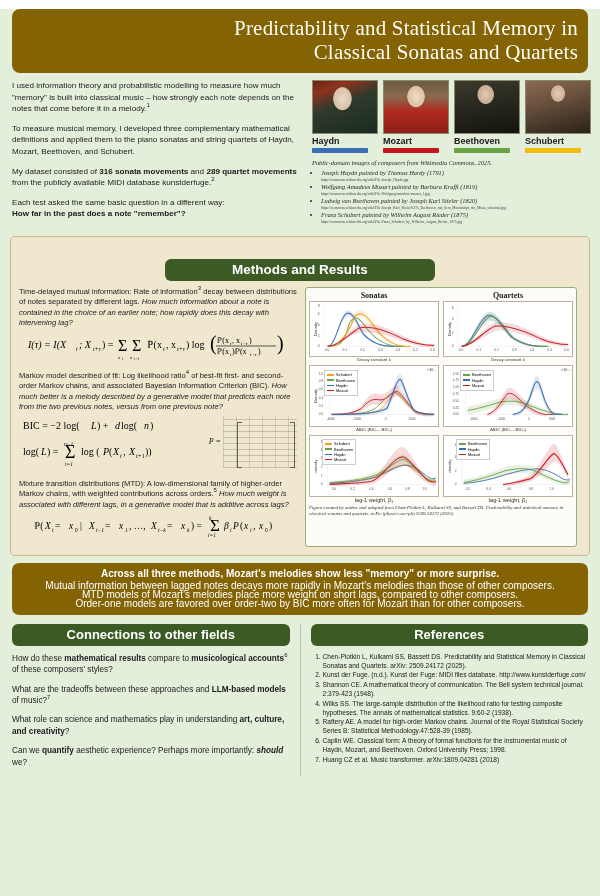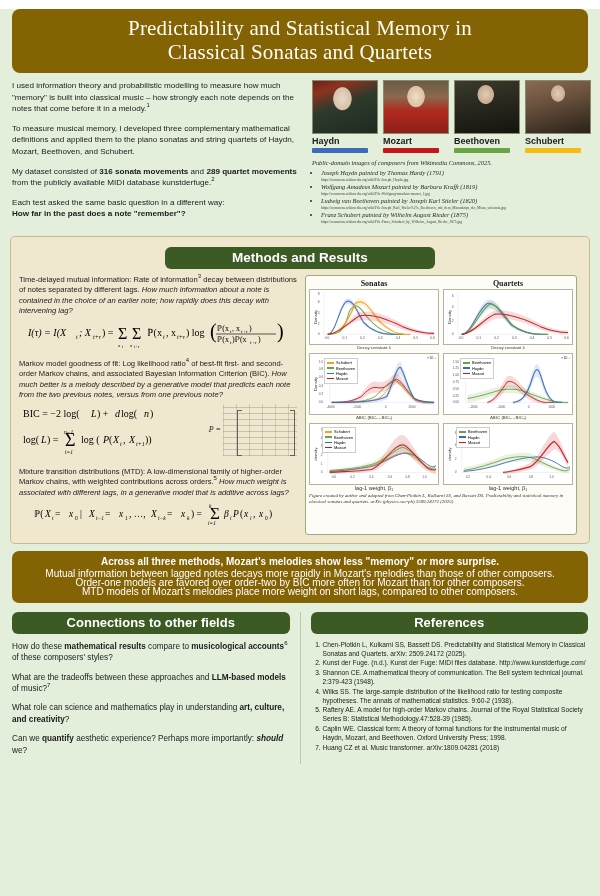--- a/index.html
+++ b/index.html
@@ -18,21 +18,21 @@
     box-sizing: border-box;
     padding: 0;
   }
 
   
   .title-bar {
     margin: 9px 12px 0 12px;
     background: #846305;
     border-radius: 8px;
     padding: 7px 10px 9px 10px;
-    text-align: center;
+    text-align: right;
   }
   .title-bar .t-line {
     font-family: "Liberation Serif", serif;
     color: #fdfdf5;
     font-size: 21px;
     line-height: 24px;
     letter-spacing: 0.2px;
   }
 
   .subtitle {
@@ -124,21 +124,21 @@
     position: relative;
   }
   .band {
     background: #3c5b24;
     border-radius: 6px;
     color: #fff;
     text-align: center;
     font-size: 13.5px;
     font-weight: bold;
     padding: 3px 0 4px 0;
-    margin: 4px auto 6px auto;
+    margin: 16px auto 6px auto;
     width: 270px;
   }
   .methods-body { display: flex; gap: 8px; }
   .m-left { width: 278px; font-size: 7.6px; line-height: 10.4px; color: #1b1b1b; }
   .m-left .blk { margin-bottom: 7px; }
   .m-left .ital { font-style: italic; }
   .m-left b { font-weight: normal; }
   .eq {
     font-family: "Liberation Serif", serif;
     text-align: center;
@@ -355,21 +355,21 @@
               <text x="206" y="24" font-family="Liberation Serif, serif" font-size="5" font-style="italic">t</text>
               <text x="208" y="22" font-family="Liberation Serif, serif" font-size="8">)ℙ(x</text>
               <text x="226" y="24" font-family="Liberation Serif, serif" font-size="5" font-style="italic">t+τ</text>
               <text x="234" y="22" font-family="Liberation Serif, serif" font-size="8">)</text>
               <text x="253" y="18" font-family="Liberation Serif, serif" font-size="20">)</text>
             </svg>
           </div>
         </div>
 
         <div class="blk">
-          <b>Markov model goodness of fit</b><span>: Log likelihood ratio</span><sup>4</sup><span> of best-fit first- and second-order Markov chains, and associated Bayesian Information Criterion (BIC).</span>
+          <b>Markov model described of fit</b><span>: Log likelihood ratio</span><sup>4</sup><span> of best-fit first- and second-order Markov chains, and associated Bayesian Information Criterion (BIC).</span>
           <span class="ital">How much better is a melody described by a generative model that predicts each note from the two previous notes, versus from one previous note?</span>
           <div class="eq-row">
             <div>
               <svg width="165" height="56" viewBox="0 0 165 56">
                 <text x="4" y="16" font-family="Liberation Serif, serif" font-size="10">BIC = −2 log(</text>
                 <text x="72" y="16" font-family="Liberation Serif, serif" font-size="10" font-style="italic">L</text>
                 <text x="78" y="16" font-family="Liberation Serif, serif" font-size="10">) + </text>
                 <text x="96" y="16" font-family="Liberation Serif, serif" font-size="10" font-style="italic">d</text>
                 <text x="102" y="16" font-family="Liberation Serif, serif" font-size="10"> log(</text>
                 <text x="125" y="16" font-family="Liberation Serif, serif" font-size="10" font-style="italic">n</text>
@@ -708,22 +708,22 @@
         </div>
 
         <div class="fig-caption">Figure created by author and adapted from Chen-Plotkin L, Kulkarni SS, and Bassett DS. Predictability and statistical memory in classical sonatas and quartets. arXiv (physics.soc-ph) 2509.24172 (2025)</div>
       </div>
     </div>
   </div>
 
   <div class="concl">
     <div class="head">Across all three methods, Mozart's melodies show less "memory" or more surprise.</div>
     <div class="sub">Mutual information between lagged notes decays more rapidly in Mozart's melodies than those of other composers.</div>
+    <div class="sub">MTD models of Mozart's melodies place more weight on short lags, compared to other composers.</div>
     <div class="sub">Order-one models are favored over order-two by BIC more often for Mozart than for other composers.</div>
-    <div class="sub">MTD models of Mozart's melodies place more weight on short lags, compared to other composers.</div>
   </div>
 
   <div class="bottom">
     <div class="bcol">
       <div class="band-sm">Connections to other fields</div>
       <div class="qlist">
         <p><span>How do these </span><b>mathematical results</b><span> compare to </span><b>musicological accounts</b><sup>6</sup><span> of these composers' styles?</span></p>
         <p><span>What are the tradeoffs between these approaches and </span><b>LLM-based models</b><span> of music?</span><sup>7</sup></p>
         <p><span>What role can science and mathematics play in understanding </span><b>art, culture, and creativity</b><span>?</span></p>
         <p><span>Can we </span><b>quantify</b><span> aesthetic experience? Perhaps more importantly: </span><b><i>should</i></b><span> we?</span></p>

